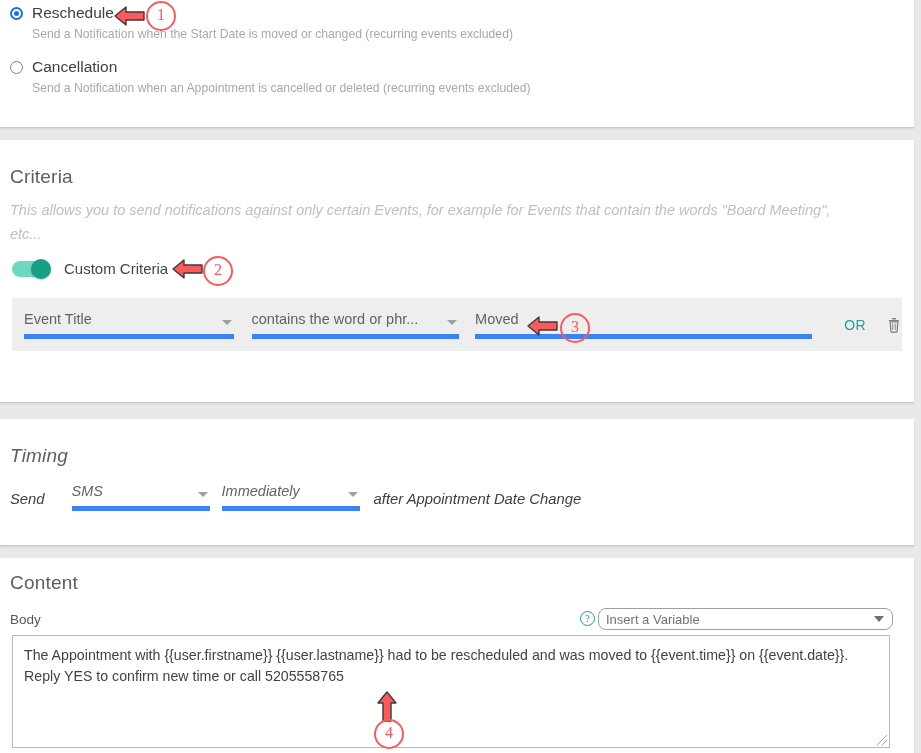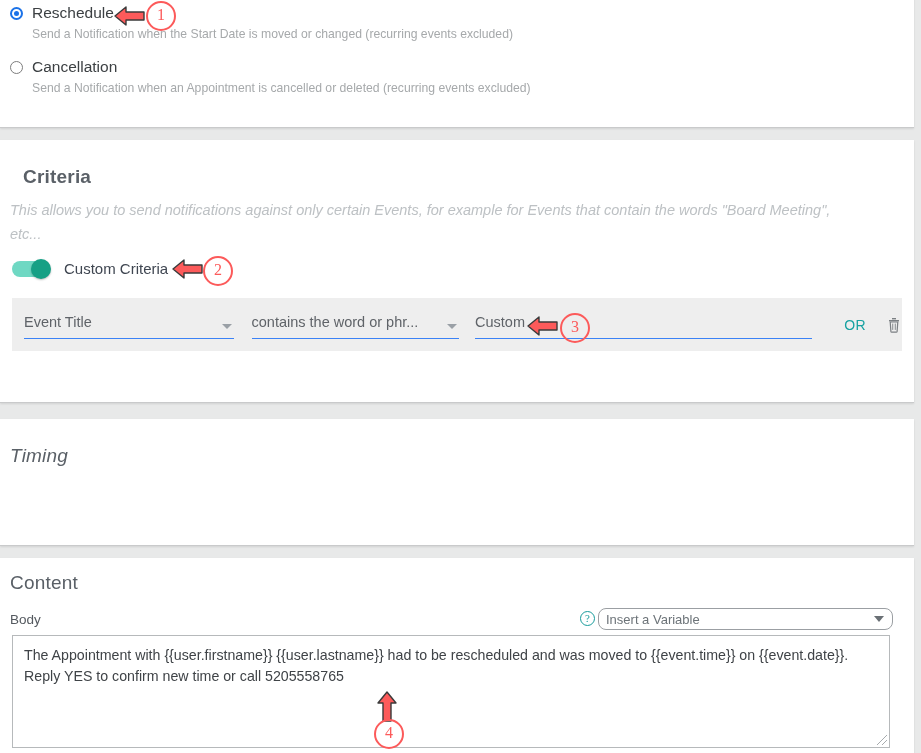--- a/index.html
+++ b/index.html
@@ -112,23 +112,23 @@
     top: 158px;
     width: 890px;
     height: 53px;
     background: #eeeeee;
     display: flex;
     align-items: center;
   }
   .field {
     position: relative;
     height: 28px;
-    border-bottom: 1px solid #3b82f6;
+    border-bottom: 5px solid #3b82f6;
     display: flex;
-    align-items: center;
+    align-items: flex-start;
     box-sizing: border-box;
   }
   .field .txt {
     font-size: 14.5px;
     color: #5f6368;
     padding-bottom: 4px;
     white-space: nowrap;
     overflow: hidden;
   }
   .caret {
@@ -257,21 +257,21 @@
 
     <div class="radio-row" style="position:absolute; left:0; top:66px; width:640px;">
       <span class="radio-mark"></span>
       <div class="radio-label">Cancellation</div>
       <div class="radio-desc">Send a Notification when an Appointment is cancelled or deleted (recurring events excluded)</div>
     </div>
   </div>
 
   <div class="card shadow" id="sec-criteria">
 
-    <div class="sec-title" style="position:absolute; left:23px; top:26px;font-weight:bold;">Criteria</div>
+    <div class="sec-title" style="position:absolute; left:10px; top:26px;">Criteria</div>
 
     <div class="sec-desc" style="position:absolute; left:10px; top:58px; width:850px;font-style:italic;">This allows you to send notifications against only certain Events, for example for Events that contain the words "Board Meeting", etc...</div>
 
     <div class="toggle-row" style="position:absolute; left:12px; top:120px;">
       <span class="toggle">
         <span class="knob"></span>
       </span>
       <span class="toggle-label">Custom Criteria</span>
     </div>
 
@@ -281,21 +281,21 @@
         <span class="txt">Event Title</span>
         <span class="caret"></span>
       </div>
 
       <div class="field" style="width:213px; margin-left:18px;">
         <span class="txt" style="max-width:196px;">contains the word or phr...</span>
         <span class="caret"></span>
       </div>
 
       <div class="field" style="width:346px; margin-left:16px;">
-        <span class="txt">Custom</span>
+        <span class="txt">Moved</span>
       </div>
 
       <span class="or-link" style="margin-left:32px;">OR</span>
 
       <span class="trash" style="margin-left:20px;">
         <svg width="16" height="17" viewBox="0 0 16 17">
           <rect x="3" y="4" width="10" height="1.4" fill="#7b7f83"></rect>
           <rect x="6" y="2" width="4" height="1.4" fill="#7b7f83"></rect>
           <path d="M4.2 6 h7.6 l-0.7 9.4 a0.8 0.8 0 0 1 -0.8 0.7 h-4.6 a0.8 0.8 0 0 1 -0.8 -0.7 z" fill="none" stroke="#7b7f83" stroke-width="1.2"></path>
           <rect x="6.3" y="7.6" width="0.9" height="6.3" fill="#7b7f83"></rect>
@@ -304,20 +304,36 @@
       </span>
     </div>
 
     <span class="and-link">AND</span>
   </div>
 
   <div class="card shadow" id="sec-timing">
 
     <div class="sec-title" style="position:absolute; left:10px; top:26px;">Timing</div>
 
+    <div class="timing-row" style="position:absolute; left:10px; top:64px;">
+
+      <span class="plain-label">Send</span>
+
+      <span class="field" style="width:138px; margin-left:27px;">
+        <span class="txt">SMS</span>
+        <span class="caret"></span>
+      </span>
+
+      <span class="field" style="width:138px; margin-left:12px;">
+        <span class="txt">Immediately</span>
+        <span class="caret"></span>
+      </span>
+
+      <span class="plain-label" style="margin-left:14px;">after Appointment Date Change</span>
+    </div>
   </div>
 
   <div class="card shadow" id="sec-content">
 
     <div class="sec-title" style="position:absolute; left:10px; top:14px;">Content</div>
 
     <div class="body-label" style="position:absolute; left:10px; top:54px;">Body</div>
 
     <div class="help-icon" style="position:absolute; left:580px; top:53px;">?</div>
 

